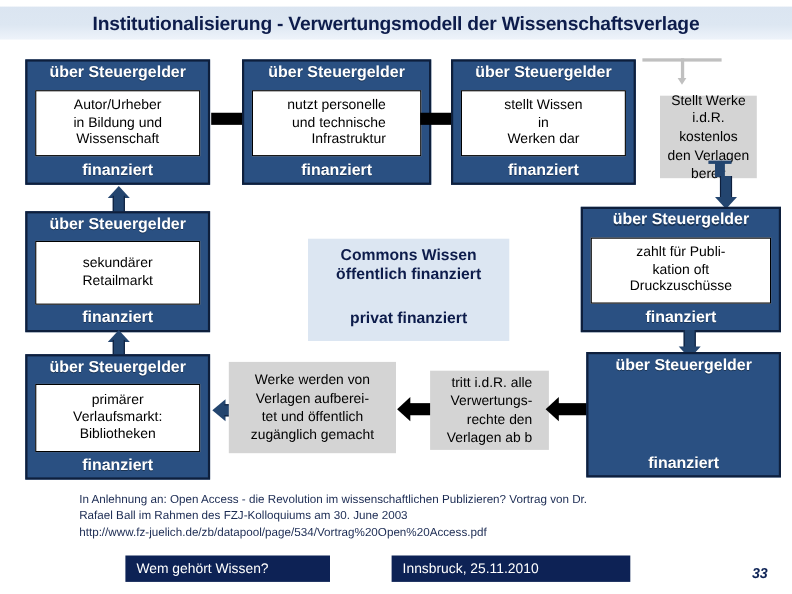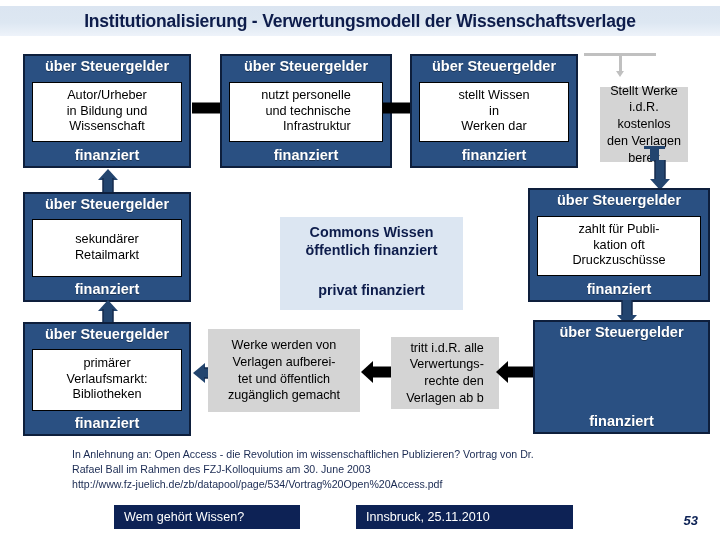--- a/index.html
+++ b/index.html
@@ -326,13 +326,13 @@
 </div>
 
 <div class="source-note">
   <div>In Anlehnung an: Open Access - die Revolution im wissenschaftlichen Publizieren? Vortrag von Dr.</div>
   <div>Rafael Ball im Rahmen des FZJ-Kolloquiums am 30. June 2003</div>
   <div>http://www.fz-juelich.de/zb/datapool/page/534/Vortrag%20Open%20Access.pdf</div>
 </div>
 
 <div class="ribbon" style="left:114px; top:505px; width:186px;">Wem gehört Wissen?</div>
 <div class="ribbon" style="left:342px; top:505px; width:217px;margin-left:14px;">Innsbruck, 25.11.2010</div>
-<div class="page-num">53</div>
+<div class="page-num">33</div>
 
 </body></html>

